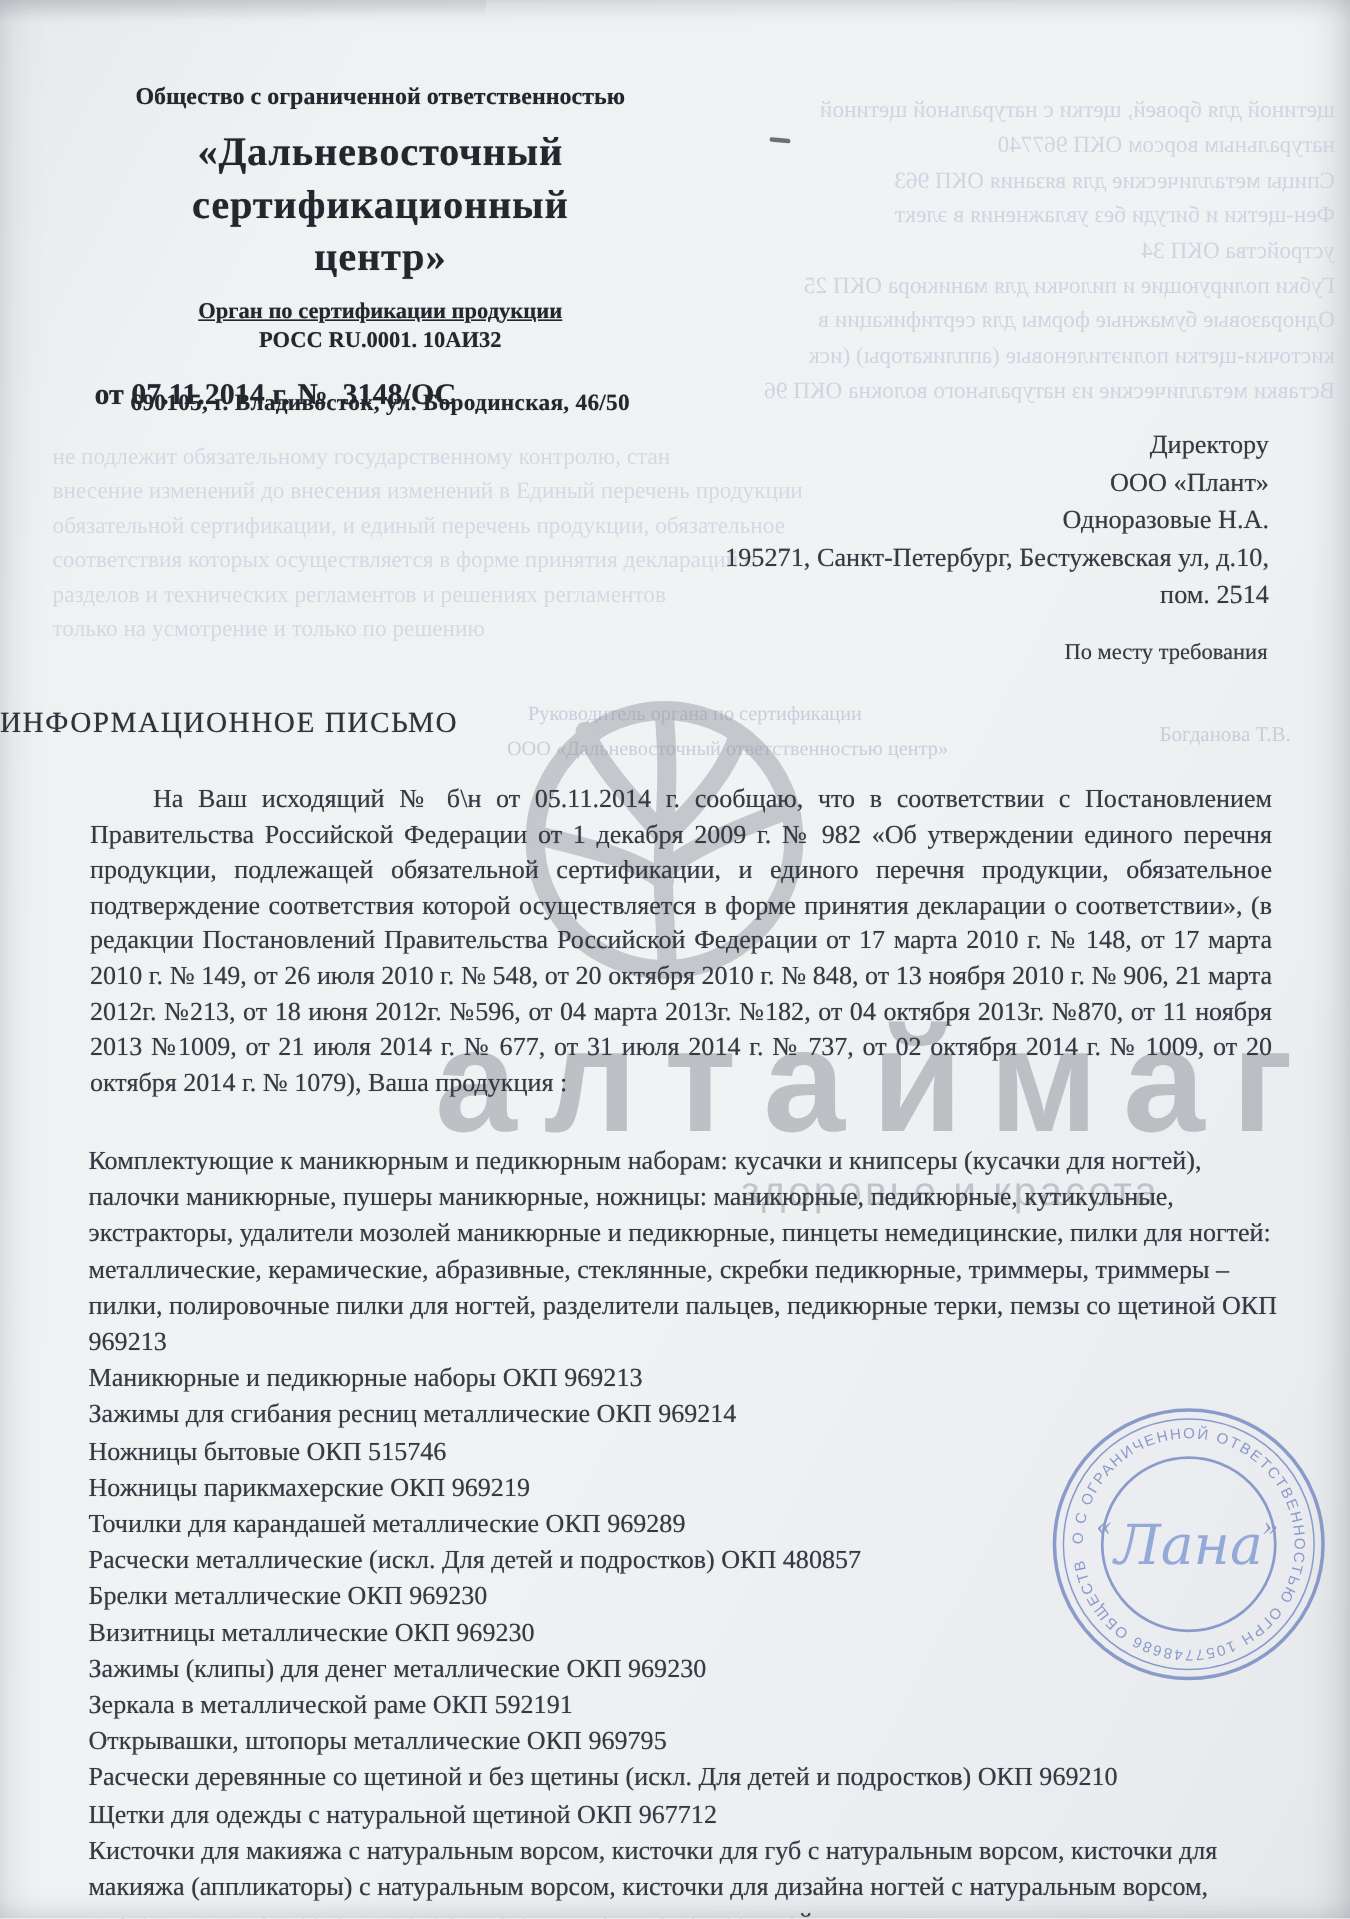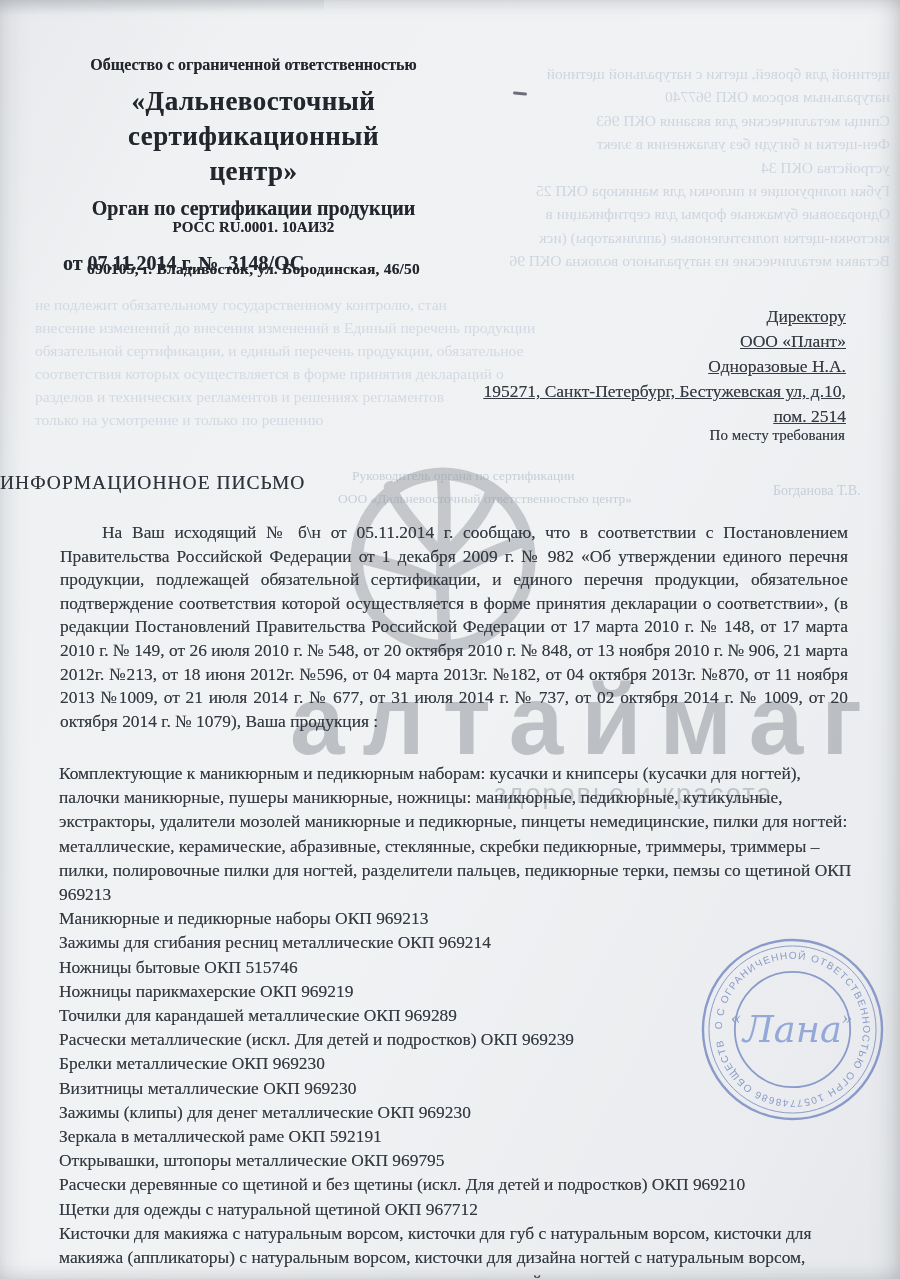--- a/index.html
+++ b/index.html
@@ -10,26 +10,26 @@
     box-shadow:inset -16px 0 26px -14px rgba(110,116,124,.38),
                inset 18px 0 30px -20px rgba(110,116,124,.30),
                inset 0 -12px 20px -12px rgba(110,116,124,.22),
                inset 0 14px 18px -14px rgba(110,116,124,.25);
   }
   .txt{text-shadow:0 0 .6px rgba(48,54,62,.55);}
   
   .letterhead{position:absolute;left:86px;top:54px;width:335px;text-align:center;color:#23262c;font-weight:bold;z-index:3;}
   .lh-orgtype{font-size:16px;line-height:21px;}
   .lh-orgname{font-size:27px;line-height:35px;margin-top:9px;letter-spacing:.5px;text-align:center;}
-  .lh-sub{font-size:20px;line-height:19px;margin-top:10px;}
+  .lh-sub{font-size:15px;line-height:19px;margin-top:10px;text-decoration:underline;}
   .lh-num{font-size:15px;line-height:19px;}
   .lh-addr{font-size:15.5px;margin-top:23px;letter-spacing:.2px;}
   .refline{position:absolute;left:63px;top:252px;font-size:20px;font-weight:bold;color:#23262c;white-space:pre;z-index:3;}
   
-  .addressee{position:absolute;right:54px;top:304px;text-align:right;font-size:17.5px;line-height:25px;z-index:3;text-decoration:underline;}
+  .addressee{position:absolute;right:54px;top:284px;text-align:right;font-size:17.5px;line-height:25px;z-index:3;}
   .delivery{position:absolute;right:55px;top:427px;font-size:15px;z-index:3;text-align:right;}
   .title{position:absolute;left:0;right:0;top:472px;text-align:left;font-size:19.5px;letter-spacing:1px;color:#2e333b;z-index:3;}
   
   .para1{position:absolute;left:60px;top:521px;width:788px;font-size:17.4px;line-height:23.6px;text-align:justify;text-indent:42px;z-index:3;}
   .body2{position:absolute;left:59px;top:761px;width:802px;font-size:17.4px;line-height:24.2px;z-index:3;}
   
   .wm-logo{position:absolute;left:345px;top:462px;width:196px;height:196px;opacity:.45;z-index:2;}
   .wm-brand{position:absolute;left:290px;top:671px;font-family:"Liberation Sans",sans-serif;font-weight:bold;
             font-size:98px;line-height:1;letter-spacing:18px;opacity:.52;z-index:2;filter:blur(.4px);}
   .wm-tag{position:absolute;left:494px;top:779px;font-family:"Liberation Sans",sans-serif;font-size:27px;
@@ -113,21 +113,21 @@
   <div class="para1 txt">На Ваш исходящий № б\н от 05.11.2014 г. сообщаю, что в соответствии с Постановлением Правительства Российской Федерации от 1 декабря 2009 г. № 982 «Об утверждении единого перечня продукции, подлежащей обязательной сертификации, и единого перечня продукции, обязательное подтверждение соответствия которой осуществляется в форме принятия декларации о соответствии», (в редакции Постановлений Правительства Российской Федерации от 17 марта 2010 г. № 148, от 17 марта 2010 г. № 149, от 26 июля 2010 г. № 548, от 20 октября 2010 г. № 848, от 13 ноября 2010 г. № 906, 21 марта 2012г. №213, от 18 июня 2012г. №596, от 04 марта 2013г. №182, от 04 октября 2013г. №870, от 11 ноября 2013 №1009, от 21 июля 2014 г. № 677, от 31 июля 2014 г. № 737, от 02 октября 2014 г. № 1009, от 20 октября 2014 г. № 1079), Ваша продукция :</div>
 
   <div class="body2 txt">
     <div>Комплектующие к маникюрным и педикюрным наборам: кусачки и книпсеры (кусачки для ногтей), палочки маникюрные, пушеры маникюрные, ножницы: маникюрные, педикюрные, кутикульные, экстракторы, удалители мозолей маникюрные и педикюрные, пинцеты немедицинские, пилки для ногтей: металлические, керамические, абразивные, стеклянные, скребки педикюрные, триммеры, триммеры –пилки, полировочные пилки для ногтей, разделители пальцев, педикюрные терки, пемзы со щетиной ОКП 969213</div>
     <div>
         <div>Маникюрные и педикюрные наборы ОКП 969213</div>
         <div>Зажимы для сгибания ресниц металлические ОКП 969214</div>
         <div>Ножницы бытовые ОКП 515746</div>
         <div>Ножницы парикмахерские ОКП 969219</div>
         <div>Точилки для карандашей металлические ОКП 969289</div>
-        <div>Расчески металлические (искл. Для детей и подростков) ОКП 969239</div>
+        <div>Расчески металлические (искл. Для детей и подростков) ОКП 480857</div>
         <div>Брелки металлические ОКП 969230</div>
         <div>Визитницы металлические ОКП 969230</div>
         <div>Зажимы (клипы) для денег металлические ОКП 969230</div>
         <div>Зеркала в металлической раме ОКП 592191</div>
         <div>Открывашки, штопоры металлические ОКП 969795</div>
         <div>Расчески деревянные со щетиной и без щетины (искл. Для детей и подростков) ОКП 969210</div>
         <div>Щетки для одежды с натуральной щетиной ОКП 967712</div>
       </div>
     <div>Кисточки для макияжа с натуральным ворсом, кисточки для губ с натуральным ворсом, кисточки для макияжа (аппликаторы) с натуральным ворсом, кисточки для дизайна ногтей с натуральным ворсом, кисточки для мелирования волос, кисточки-щетки с натуральной</div>
   </div>

